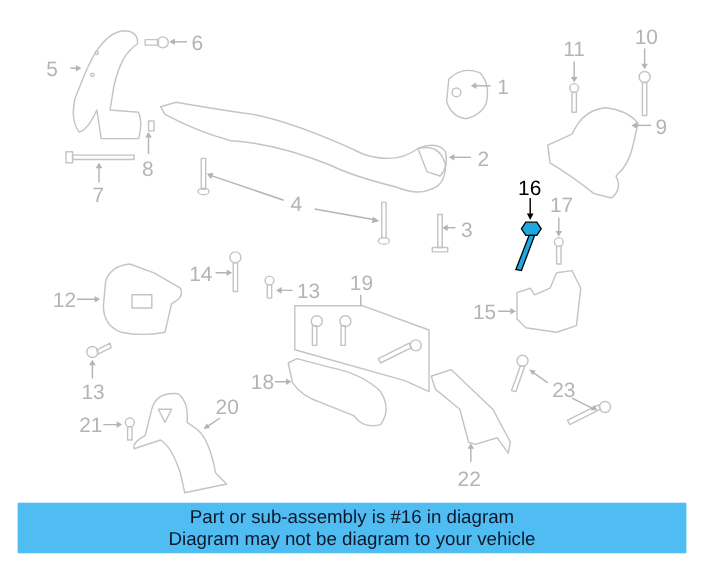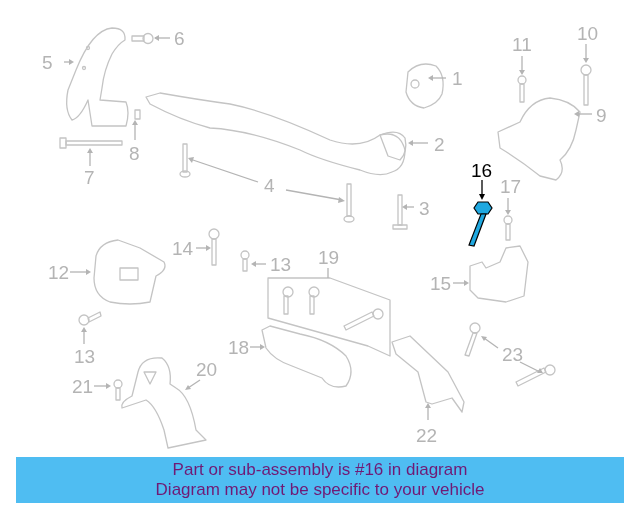--- a/index.html
+++ b/index.html
@@ -7,21 +7,21 @@
   #diagram{position:absolute;left:0;top:0;width:640px;height:455px;}
   .lbl{font-family:"Liberation Sans",sans-serif;font-size:19px;fill:#b4b4b4;}
   .lbl.hl{fill:#000;}
   .part{fill:none;stroke:#c4c4c4;stroke-width:1.3;stroke-linejoin:round;stroke-linecap:round;}
   .arrow{stroke:#b4b4b4;stroke-width:1.3;fill:none;}
   .ah{fill:#b4b4b4;}
   .arrow.hl{stroke:#000;}
   .ah.hl{fill:#000;}
   #banner{position:absolute;left:16px;top:457px;width:608px;height:46px;background:#4fbdf2;
           display:flex;flex-direction:column;align-items:center;justify-content:center;}
-  #banner span{font-size:17px;line-height:20px;color:#701a75;}
+  #banner span{font-size:17px;line-height:20px;color:#0f172a;}
 </style>
 </head>
 <body>
 
 <svg id="diagram" viewBox="0 0 640 455" xmlns="http://www.w3.org/2000/svg">
 
   <g>
     <path class="part" d="M76,70 Q92,30 112,28 Q126,28 125,40 Q118,44 112,54 Q104,70 102,88 L100,100 L126,102 Q130,112 126,126 L92,126 L88,100 Q80,118 72,120 Q64,110 68,90 Z"></path>
     <circle class="part" cx="88" cy="48" r="1.5"></circle>
       <circle class="part" cx="84" cy="68" r="1.5"></circle>
@@ -224,14 +224,14 @@
     <text class="lbl" x="318" y="264">19</text>
     <text class="lbl" x="196" y="376">20</text>
     <text class="lbl" x="72" y="393">21</text>
     <text class="lbl" x="416" y="442">22</text>
     <text class="lbl" x="502" y="361">23</text>
   </g>
 </svg>
 
 <div id="banner">
   <span>Part or sub-assembly is #16 in diagram</span>
-  <span>Diagram may not be specific to your vehicle</span>
+  <span>Diagram may not be diagram to your vehicle</span>
 </div>
 
 </body></html>

